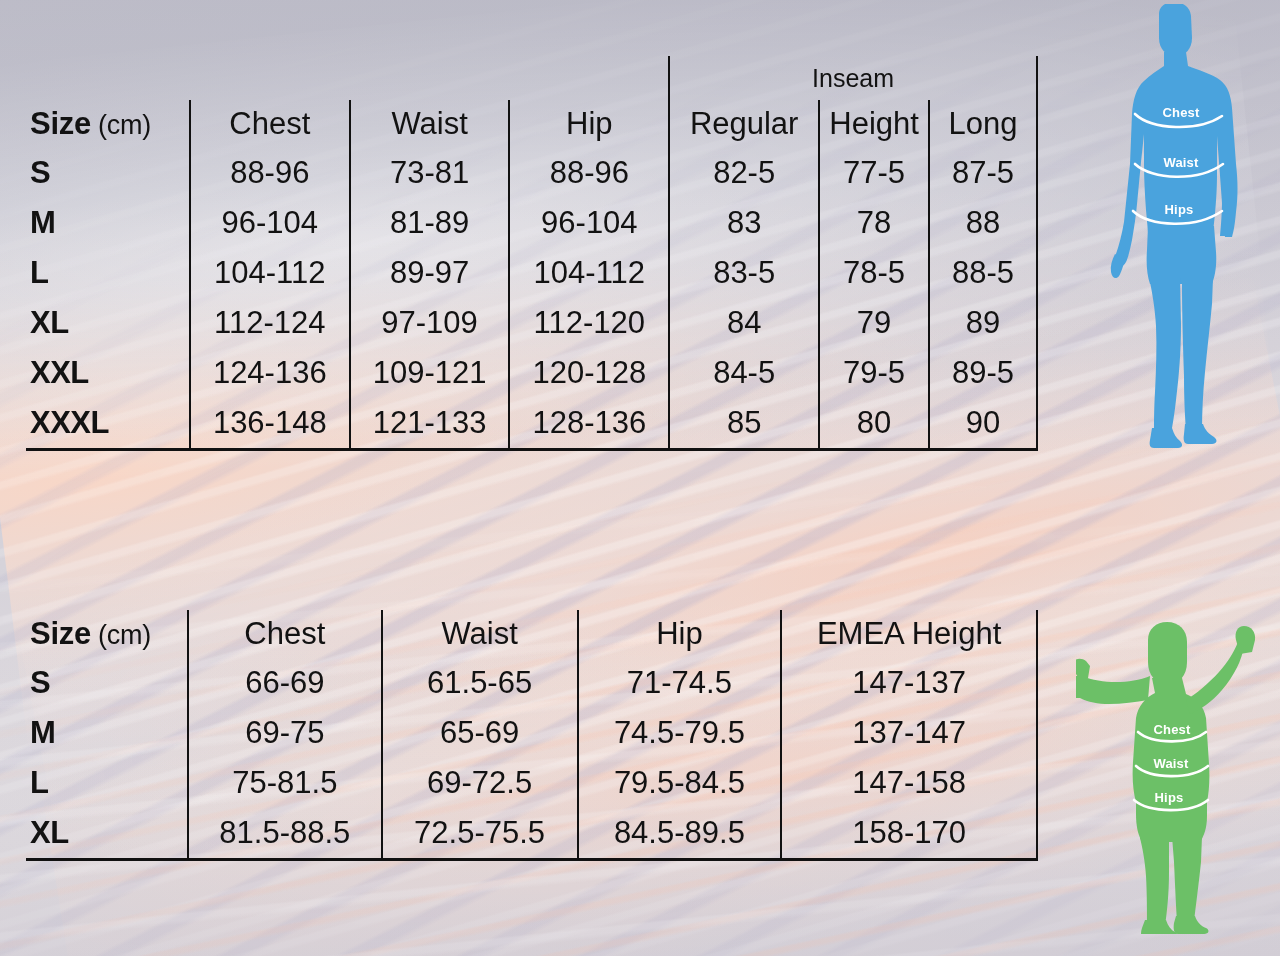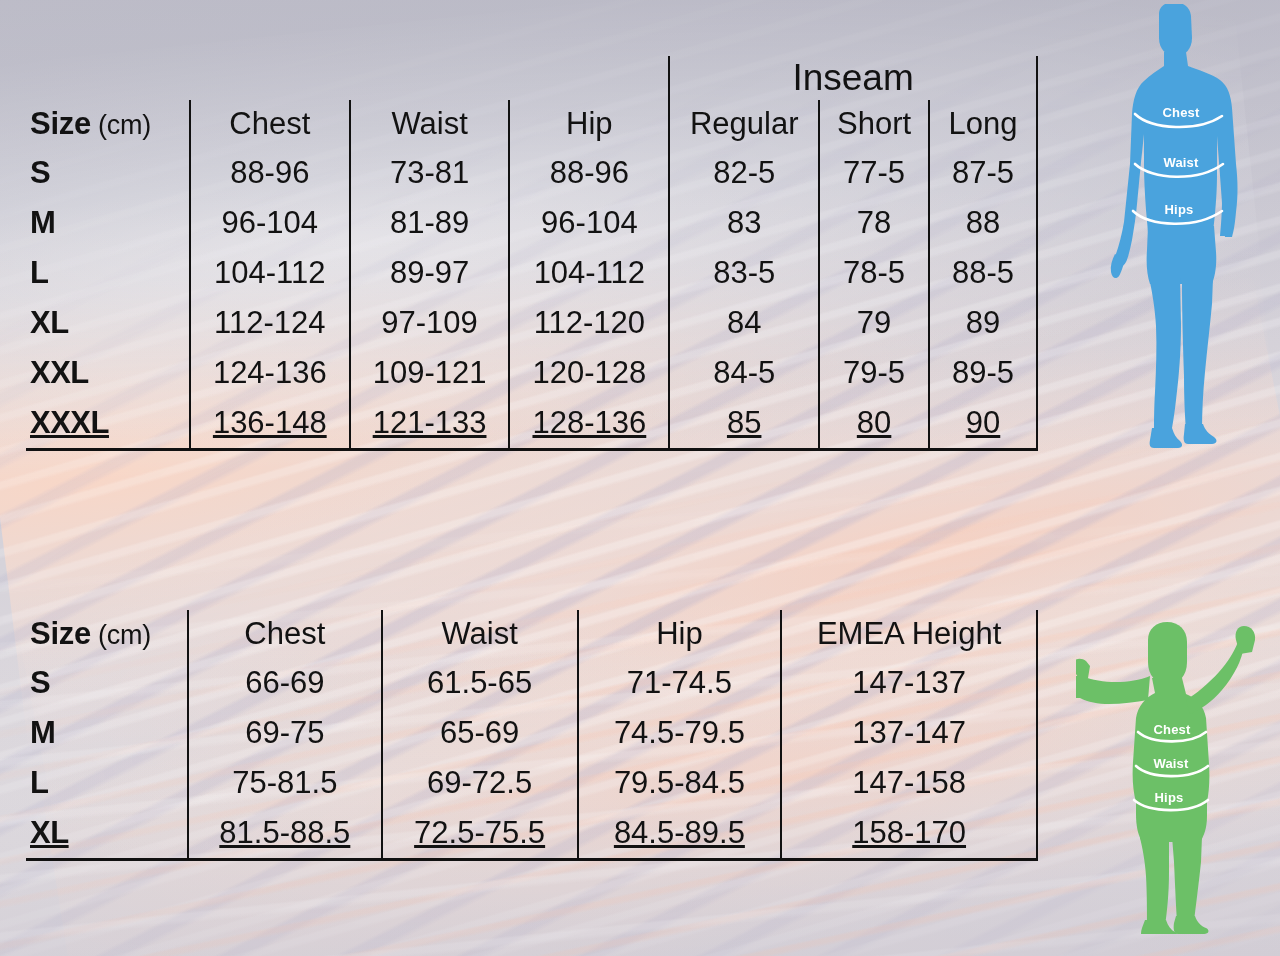--- a/index.html
+++ b/index.html
@@ -171,21 +171,21 @@
   table.size-table td, table.size-table th {
     border: 0;
     padding: 0;
     text-align: center;
     vertical-align: middle;
     font-weight: normal;
     background: transparent;
   }
   
   .hdr-group {
-    font-size: 37px;
+    font-size: 25px;
     height: 44px;
   }
   .hdr-group .blank {
     border: 0;
   }
   .hdr-group .grp {
     border-left: 2px solid #111;
     border-right: 2px solid #111;
   }
   
@@ -212,21 +212,20 @@
     font-size: 27px;
   }
   
   .body-row td {
     font-size: 31px;
     height: 50px;
     border-bottom: 2px solid #111;
   }
   .body-row.last td {
     border-bottom: 3px solid #111;
-    text-decoration: underline;
   }
   .body-row td.colsep {
     border-left: 2px solid #111;
   }
   .body-row td.lastcol {
     border-right: 2px solid #111;
   }
   .body-row td.sizecell {
     text-align: left;
     padding-left: 4px;
@@ -286,21 +285,21 @@
           <td class="blank"></td>
           <td class="blank"></td>
           <td class="grp" colspan="3">Inseam</td>
         </tr>
         <tr class="hdr-row">
           <td class="sizehdr"><span>Size</span><span class="cm">&nbsp;</span><span class="cm">(cm)</span></td>
           <td class="colsep">Chest</td>
           <td class="colsep">Waist</td>
           <td class="colsep">Hip</td>
           <td class="colsep">Regular</td>
-          <td class="colsep">Short</td>
+          <td class="colsep">Height</td>
           <td class="colsep lastcol">Long</td>
         </tr>
 
         <tr class="body-row">
           <td class="sizecell">S</td>
           <td class="colsep">88-96</td>
           <td class="colsep">73-81</td>
           <td class="colsep">88-96</td>
           <td class="colsep">82-5</td>
           <td class="colsep">77-5</td>

